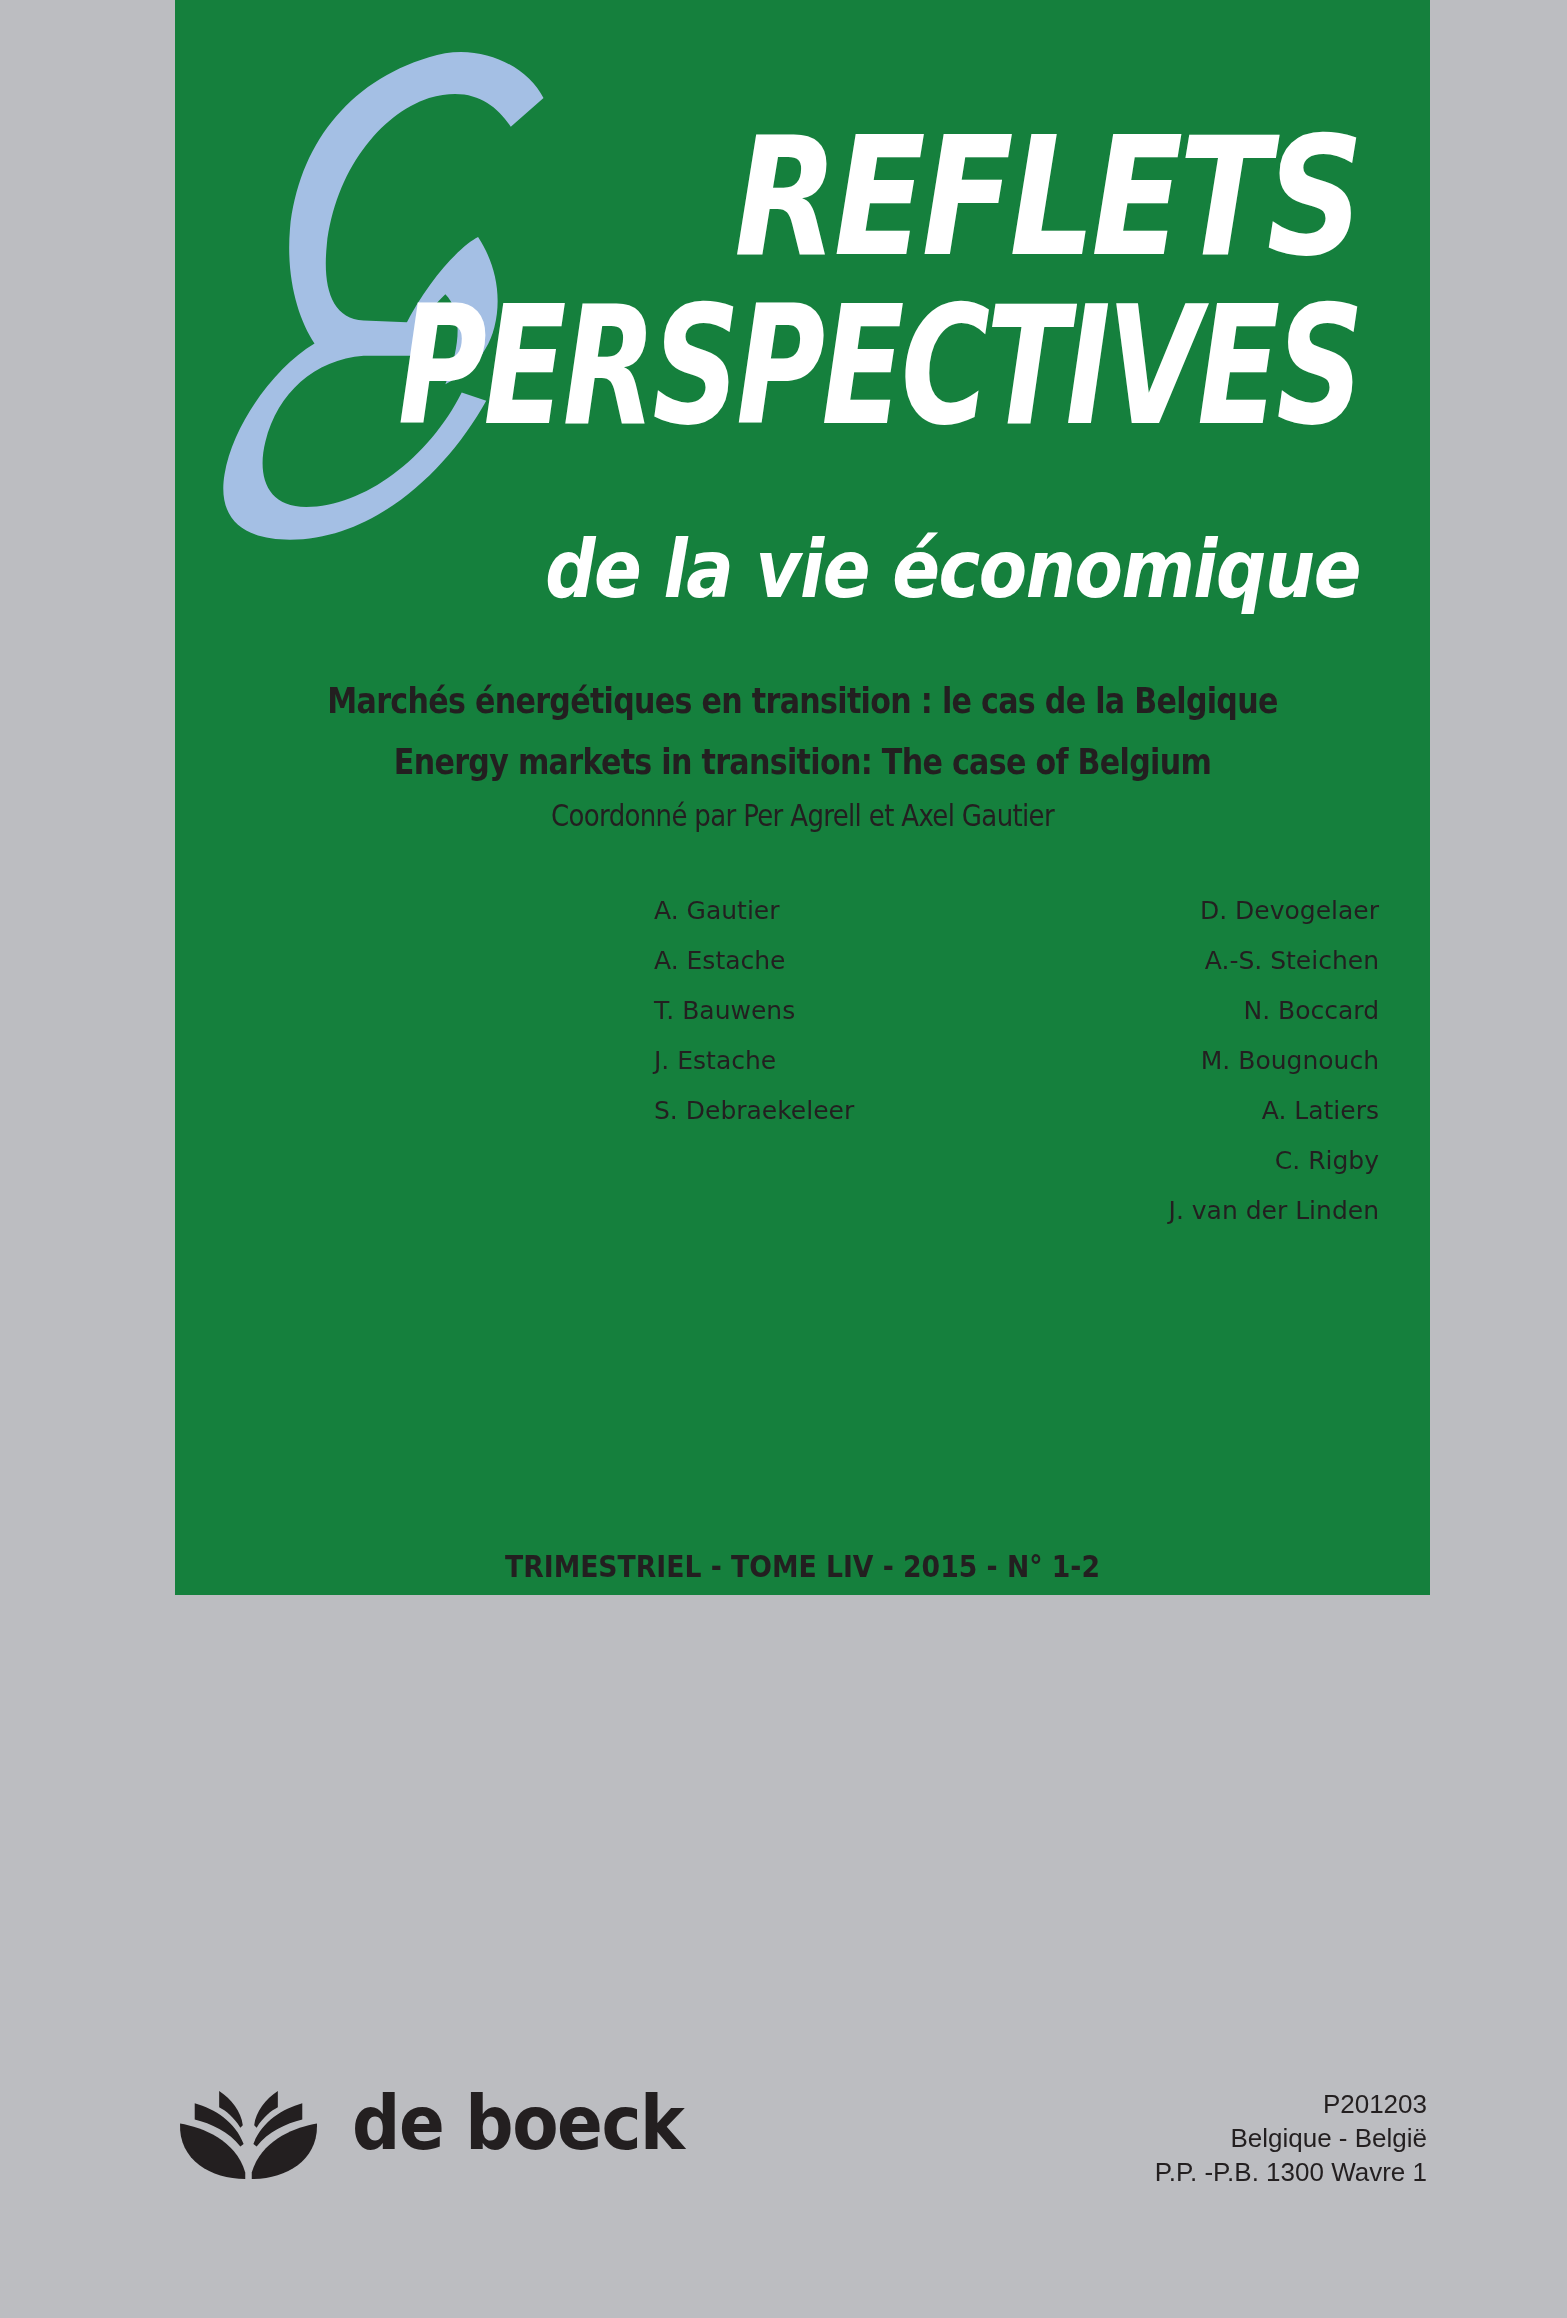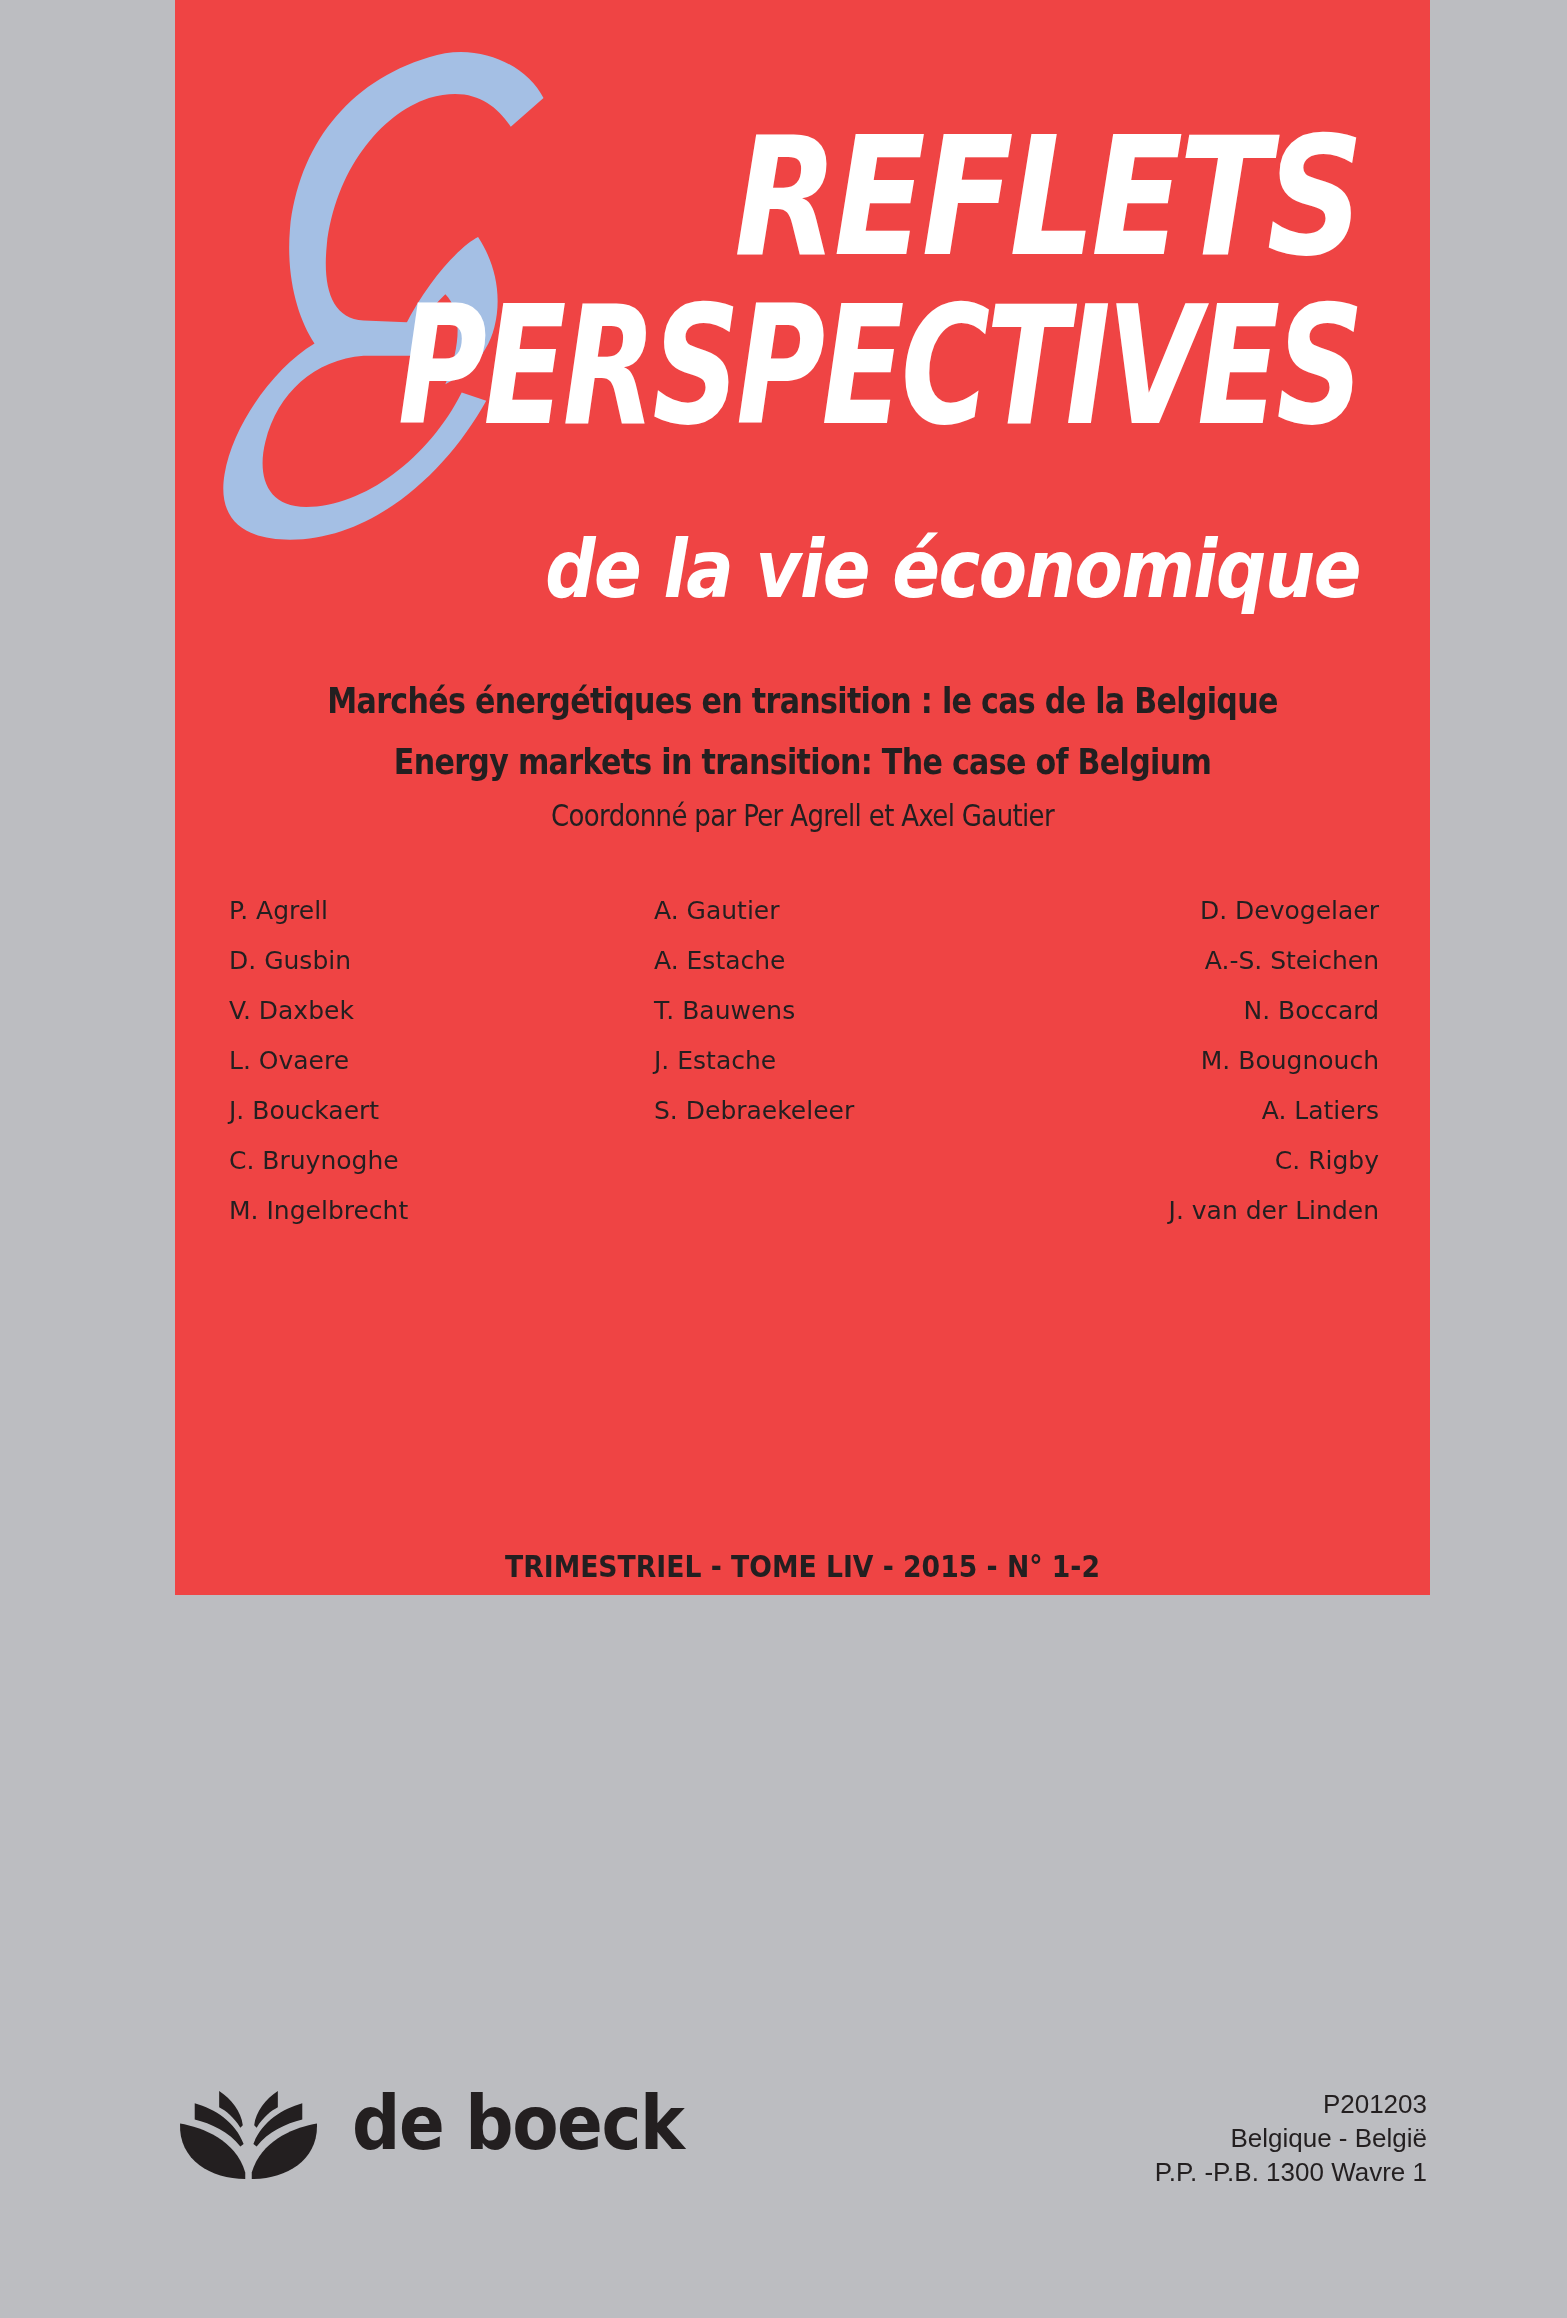--- a/index.html
+++ b/index.html
@@ -7,21 +7,21 @@
     width: 1567px; height: 2319px;
     background: #bcbdc1;
     position: relative;
     overflow: hidden;
     font-family: "Liberation Sans", sans-serif;
   }
   .panel {
     position: absolute;
     left: 175px; top: 0;
     width: 1255px; height: 1595px;
-    background: #ef4444;
+    background: #15803d;
     overflow: hidden;
   }
   .ampersand {
     position: absolute;
     left: 24.6px; top: 16.4px;
     width: 458px; height: 524px;
   }
   .title-line {
     position: absolute;
     right: 70px;
@@ -110,29 +110,20 @@
   </svg>
 
   <div class="title-line t-reflets">REFLETS</div>
   <div class="title-line t-persp">PERSPECTIVES</div>
   <div class="title-line t-vie">de la vie économique</div>
 
   <div class="sub sub-fr">Marchés énergétiques en transition : le cas de la Belgique</div>
   <div class="sub sub-en">Energy markets in transition: The case of Belgium</div>
   <div class="sub sub-coord">Coordonné par Per Agrell et Axel Gautier</div>
 
-  <div class="authors-col col-left">
-    <div class="author">P. Agrell</div>
-    <div class="author">D. Gusbin</div>
-    <div class="author">V. Daxbek</div>
-    <div class="author">L. Ovaere</div>
-    <div class="author">J. Bouckaert</div>
-    <div class="author">C. Bruynoghe</div>
-    <div class="author">M. Ingelbrecht</div>
-  </div>
 
   <div class="authors-col col-mid">
     <div class="author">A. Gautier</div>
     <div class="author">A. Estache</div>
     <div class="author">T. Bauwens</div>
     <div class="author">J. Estache</div>
     <div class="author">S. Debraekeleer</div>
   </div>
 
   <div class="authors-col col-right">

